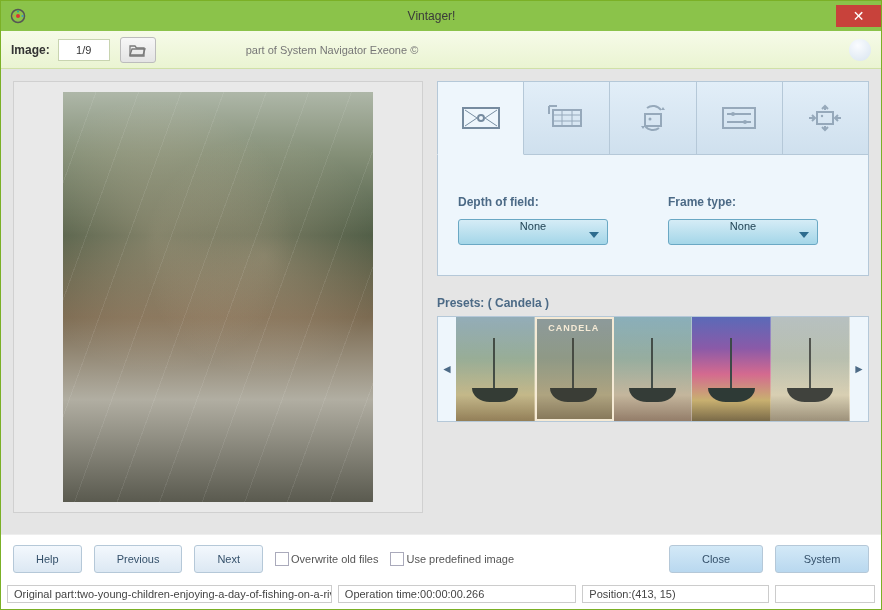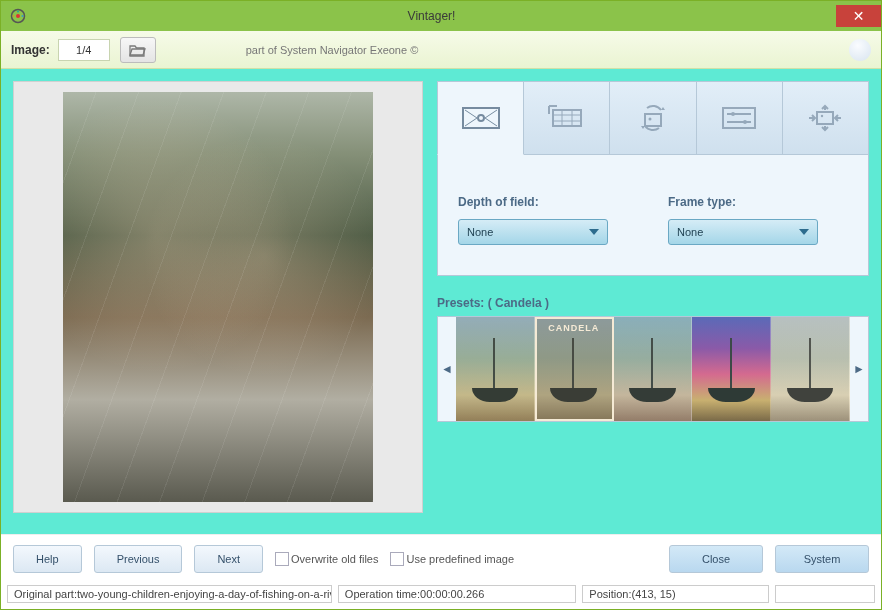--- a/index.html
+++ b/index.html
@@ -8,37 +8,37 @@
 .titlebar { height: 30px; background: #8bc34a; display: flex; align-items: center; position: relative; }
 .titlebar .app-icon { width: 18px; height: 18px; margin-left: 8px; display: flex; align-items: center; justify-content: center; }
 .titlebar .title { flex: 1; text-align: center; font-size: 12px; color: #3a3a3a; }
 .titlebar .close { width: 45px; height: 22px; background: #c8423b; color: #fff; display: flex; align-items: center; justify-content: center; font-size: 14px; margin-right: 0; }
 .toolbar { height: 38px; background: linear-gradient(#f6fbe8,#eaf4d2); border-bottom: 1px solid #d0e0a8; display: flex; align-items: center; padding: 0 10px; font-size: 12px; color: #333; }
 .toolbar .lbl { margin-right: 8px; font-weight: 600; }
 .toolbar .imgbox { width: 52px; height: 22px; background: #fff; border: 1px solid #c8d4b0; display: flex; align-items: center; justify-content: center; font-size: 11px; }
 .toolbar .openbtn { width: 36px; height: 26px; margin-left: 10px; background: linear-gradient(#f7f7f7,#e4e4e4); border: 1px solid #bcbcbc; border-radius: 3px; display: flex; align-items: center; justify-content: center; }
 .toolbar .tagline { margin-left: 90px; font-size: 11px; color: #777; }
 .toolbar .logo { margin-left: auto; width: 22px; height: 22px; border-radius: 50%; background: radial-gradient(circle at 40% 30%, #fafcff, #d8e4ef); }
-.body-area { flex: 1; background: #5eead4; padding: 12px 12px 0 12px; display: flex; gap: 14px; }
+.body-area { flex: 1; background: #e5e5e5; padding: 12px 12px 0 12px; display: flex; gap: 14px; }
 .preview { width: 410px; height: 432px; background: #e9e9e9; border: 1px solid #d0d0d0; display: flex; align-items: center; justify-content: center; }
 .photo { width: 310px; height: 410px; background: linear-gradient(180deg,#aeb7a8 0%,#859078 15%,#4e5c45 35%,#7c6b52 55%,#b1aea2 75%,#5a5a4f 100%); position: relative; overflow: hidden; }
 .photo::before { content:""; position:absolute; inset:0; background: radial-gradient(circle at 30% 35%, rgba(255,220,190,.3), transparent 40%), radial-gradient(circle at 65% 40%, rgba(255,220,190,.25), transparent 38%); }
 .photo::after { content:""; position:absolute; inset:0; background: repeating-linear-gradient(-70deg, rgba(255,255,255,0.08) 0 1px, transparent 1px 40px); }
 .right { flex: 1; display: flex; flex-direction: column; }
 .tool-tabs { display: flex; gap: 0; }
 .tab { flex: 1; height: 74px; background: linear-gradient(#e2eef8,#cfe0ee); border: 1px solid #b5c8d8; border-left: none; display: flex; align-items: center; justify-content: center; }
 .tab:first-child { border-left: 1px solid #b5c8d8; }
 .tab.active { background: #eef6fc; border-bottom-color: #eef6fc; }
 .tab svg { opacity: .6; }
 .tab.active svg { opacity: .9; }
 .tab-body { border: 1px solid #b5c8d8; border-top: none; background: #eef6fc; padding: 40px 20px 30px 20px; }
 .fieldrow { display: flex; gap: 60px; }
 .field { display: flex; flex-direction: column; gap: 10px; }
 .field-lbl { font-size: 12px; font-weight: 700; color: #4c6a86; }
-.dd { width: 150px; height: 26px; background: linear-gradient(#d5ecf6,#a4d6e8); border: 1px solid #6aa8c4; border-radius: 3px; display: flex; align-items: center; padding: 0 8px; font-size: 11px; color: #245; position: relative; }
+.dd { width: 150px; height: 26px; background: linear-gradient(#d5ecf6,#a4d6e8); border: 1px solid #6aa8c4; border-radius: 3px; display: flex; align-items: center; padding: 0 8px; font-size: 11px; color: #245; position: relative; flex-direction: column; }
 .dd .caret { margin-left: auto; border-left: 5px solid transparent; border-right: 5px solid transparent; border-top: 6px solid #2d6c8e; }
 .presets { margin-top: 20px; }
 .presets-lbl { font-size: 12px; font-weight: 700; color: #4c6a86; margin-bottom: 6px; }
 .strip { display: flex; align-items: center; border: 1px solid #b5c8d8; background: #eef6fc; height: 106px; }
 .scrollbtn { width: 18px; height: 100%; display: flex; align-items: center; justify-content: center; color: #4c6a86; font-size: 12px; }
 .thumbs { flex: 1; display: flex; height: 100%; }
 .thumb { flex: 1; background: linear-gradient(180deg,#7fa6c2 0%, #86a79a 40%, #b6b087 75%, #8b7955 100%); border-right: 1px solid rgba(255,255,255,.25); position: relative; }
 .thumb .mast { position:absolute; left:48%; top:20%; width:2px; height:55%; background:#3c4a47; }
 .thumb .hull { position:absolute; left:20%; right:20%; bottom:18%; height:14%; background:#2e3a36; border-radius: 0 0 40% 40%/0 0 100% 100%; }
 .thumb.sel { outline: 2px solid #fff; outline-offset: -2px; }
@@ -71,21 +71,21 @@
         </svg>
     </div>
     <div class="title">Vintager!</div>
     <div class="close">
       <span>✕</span>
     </div>
   </div>
 
   <div class="toolbar">
     <span class="lbl">Image:</span>
-    <div class="imgbox">1/4</div>
+    <div class="imgbox">1/9</div>
     <div class="openbtn">
       <svg width="18" height="14" viewBox="0 0 18 14">
           <path d="M1 3 h5 l1.5 2 H15 v8 H1 z" fill="none" stroke="#7a7a7a" stroke-width="1.3"></path>
           <path d="M3 6 h13 l-2 6 H1 z" fill="none" stroke="#7a7a7a" stroke-width="1.3"></path>
         </svg>
     </div>
     <span class="tagline">part of System Navigator Exeone ©</span>
     <div class="logo"></div>
   </div>
 

